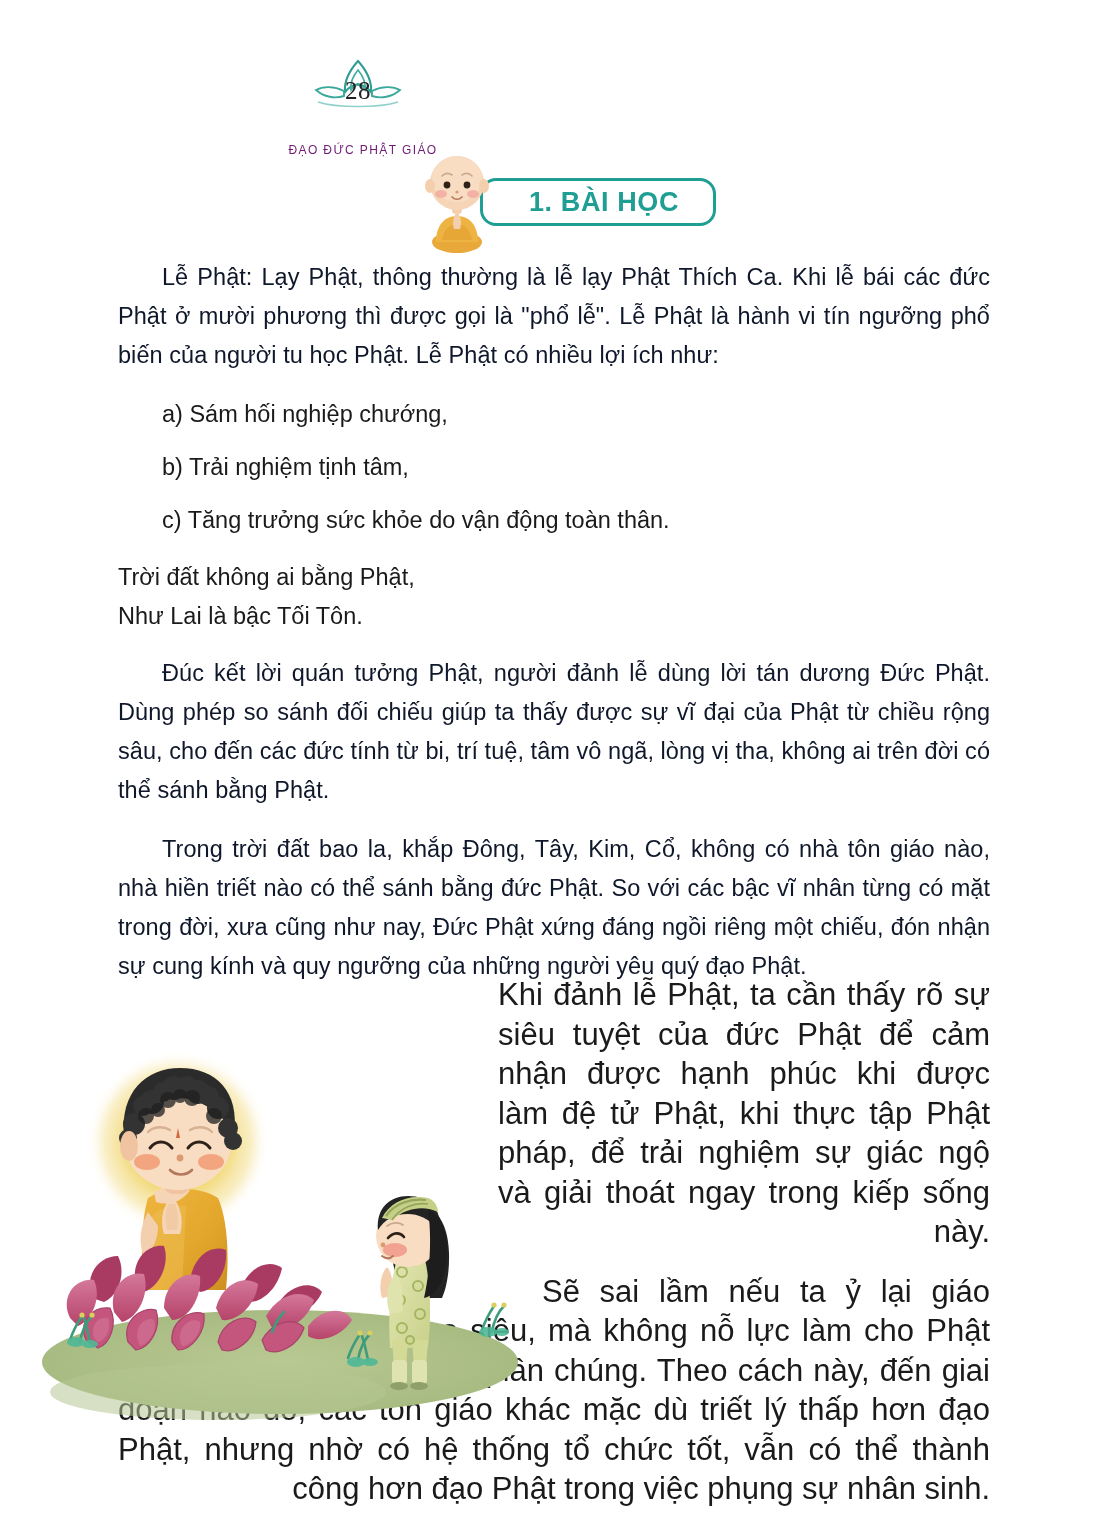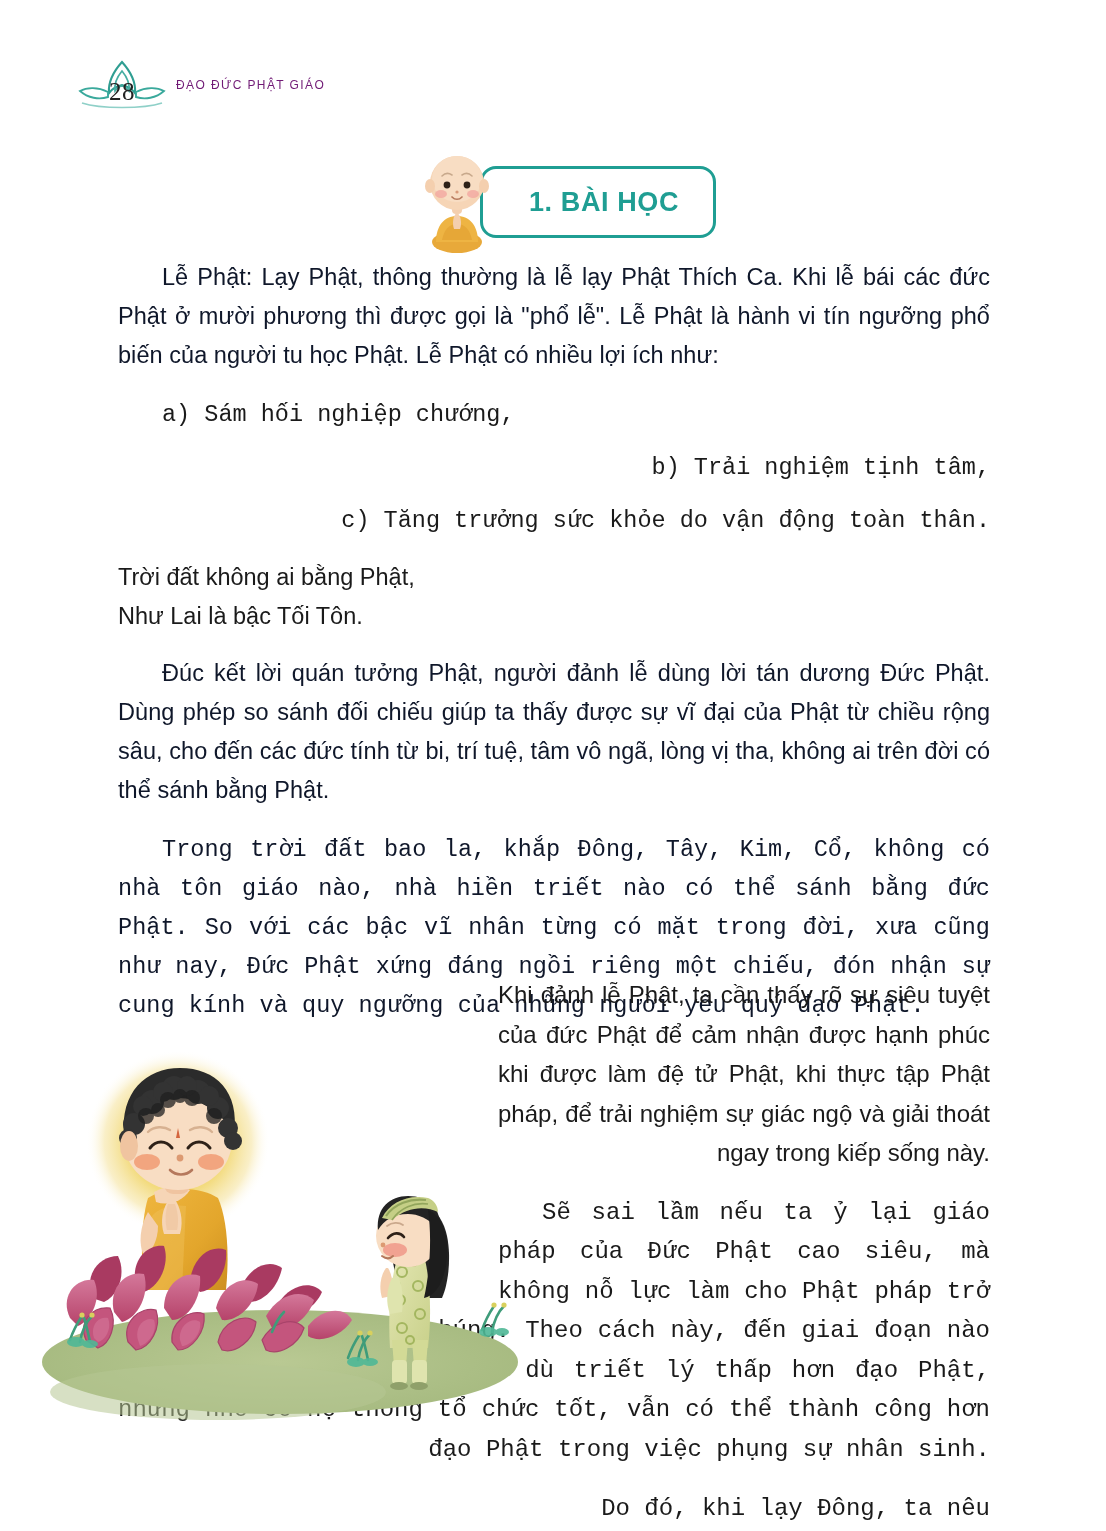--- a/index.html
+++ b/index.html
@@ -26,20 +26,21 @@
 
   
   .header {
     position: absolute;
     top: 55px;
     left: 78px;
     width: 560px;
     height: 60px;
     display: flex;
     align-items: center;
+    flex-direction: column;
   }
 
   .logo-wrap {
     position: relative;
     width: 88px;
     height: 58px;
     flex: 0 0 88px;
   }
 
   .logo-wrap svg { position: absolute; top: 0; left: 0; }
@@ -79,21 +80,21 @@
     position: relative;
     width: 78px;
     height: 104px;
     flex: 0 0 78px;
     z-index: 3;
   }
 
   .badge {
     position: relative;
     margin-left: -16px;
-    height: 72px;
+    height: 48px;
     min-width: 230px;
     border: 3px solid #1f9e93;
     border-radius: 16px;
     display: flex;
     align-items: center;
     justify-content: center;
     padding: 0 34px 0 46px;
   }
 
   .badge-label {
@@ -131,22 +132,22 @@
 
   p.indent { text-indent: 44px; }
 
   .list-item {
     font-size: 23.5px;
     line-height: 39px;
     color: #1a1a1a;
     margin-left: 44px;
   }
 
-  .gap-sm { margin-top: 14px; text-align: right; }
-  .gap-md { margin-top: 20px; font-family: Liberation Mono, monospace; }
+  .gap-sm { margin-top: 14px; }
+  .gap-md { margin-top: 20px; }
 
   .verse {
     margin-top: 18px;
     margin-bottom: 18px;
   }
 
   .verse-line {
     font-size: 23.5px;
     line-height: 39px;
     color: #1a1a1a;
@@ -163,21 +164,21 @@
 
   .float-art {
     float: left;
     width: 360px;
     height: 300px;
     shape-outside: margin-box;
     margin: 30px 20px 0 0;
   }
 
   p.right-text {
-    font-size: 24px;
+    font-size: 31px;
     line-height: 39.5px;
     text-align: justify;
     text-align-last: right;
     color: #1a1a1a;
   }
 
   p.right-text.indent-r { text-indent: 44px; }
 
   
   .illustration {

